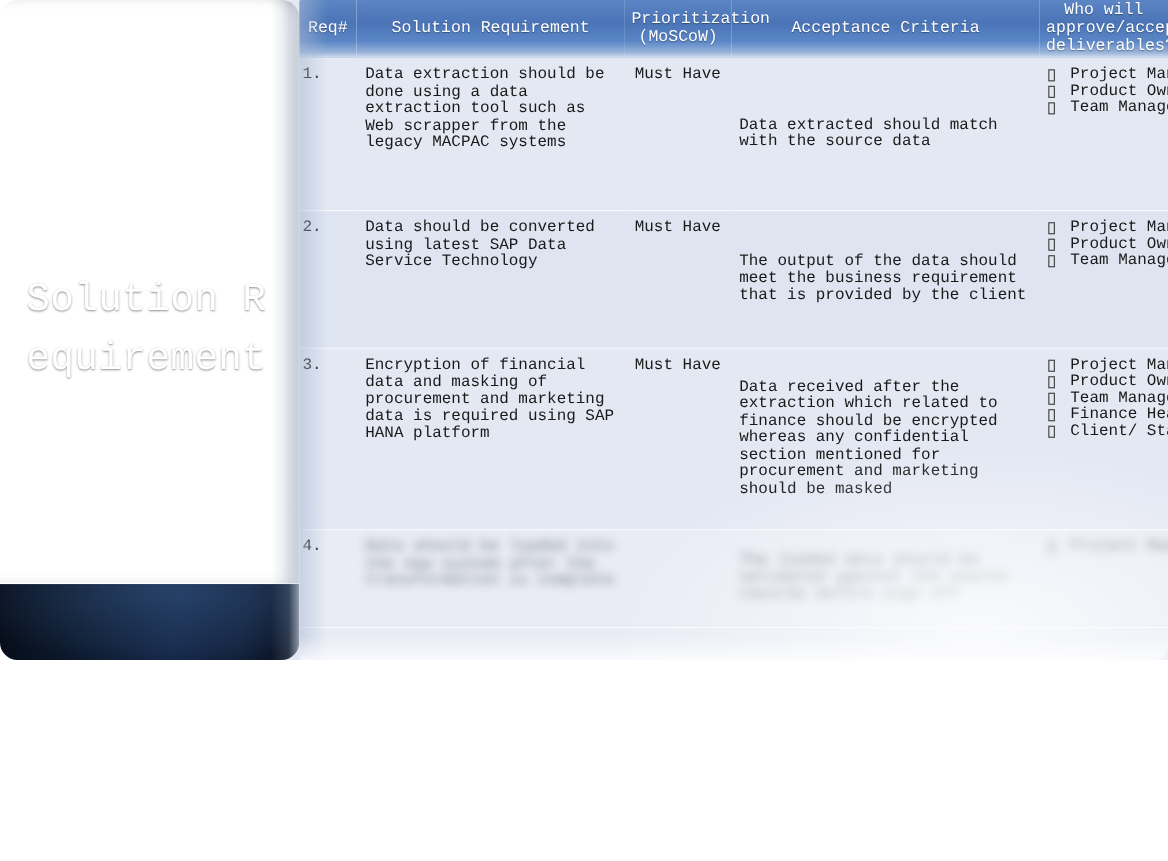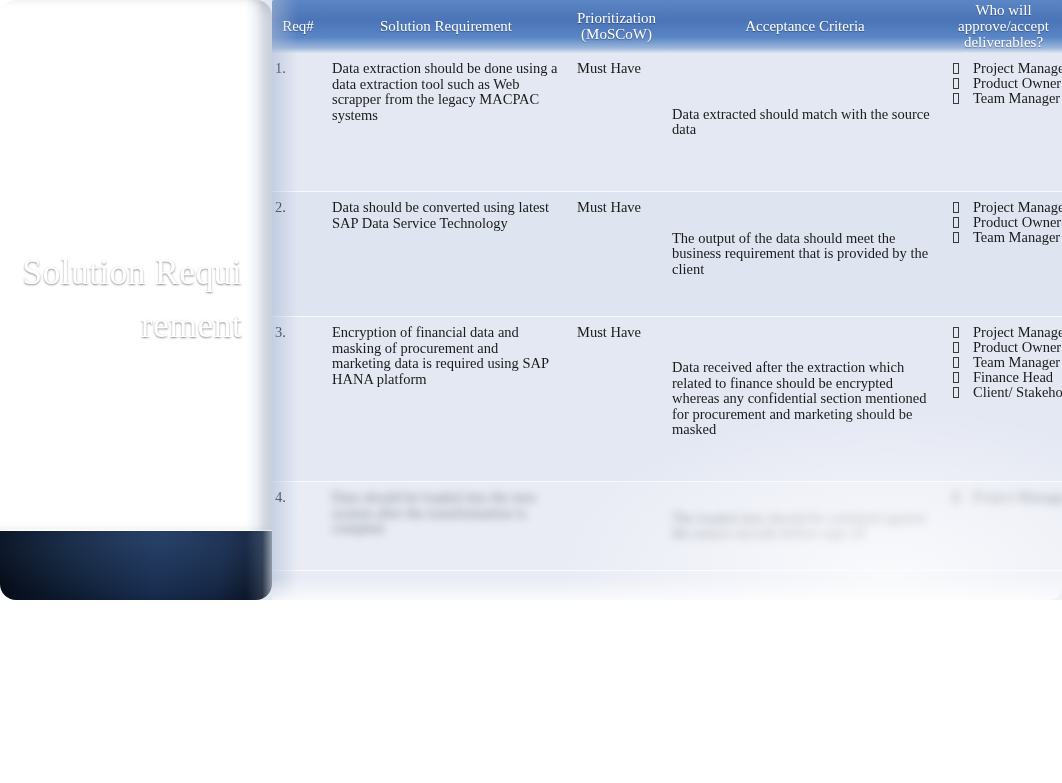--- a/index.html
+++ b/index.html
@@ -13,20 +13,21 @@
     height: 783px;
     font-family: "Liberation Serif", "DejaVu Serif", serif;
     overflow: hidden;
   }
 
   .slide {
     position: relative;
     width: 1062px;
     height: 783px;
     background: #ffffff;
+    font-family: Liberation Mono, monospace;
   }
 
   
   .title-panel {
     position: absolute;
     left: 0;
     top: 0;
     width: 272px;
     height: 600px;
     overflow: hidden;

